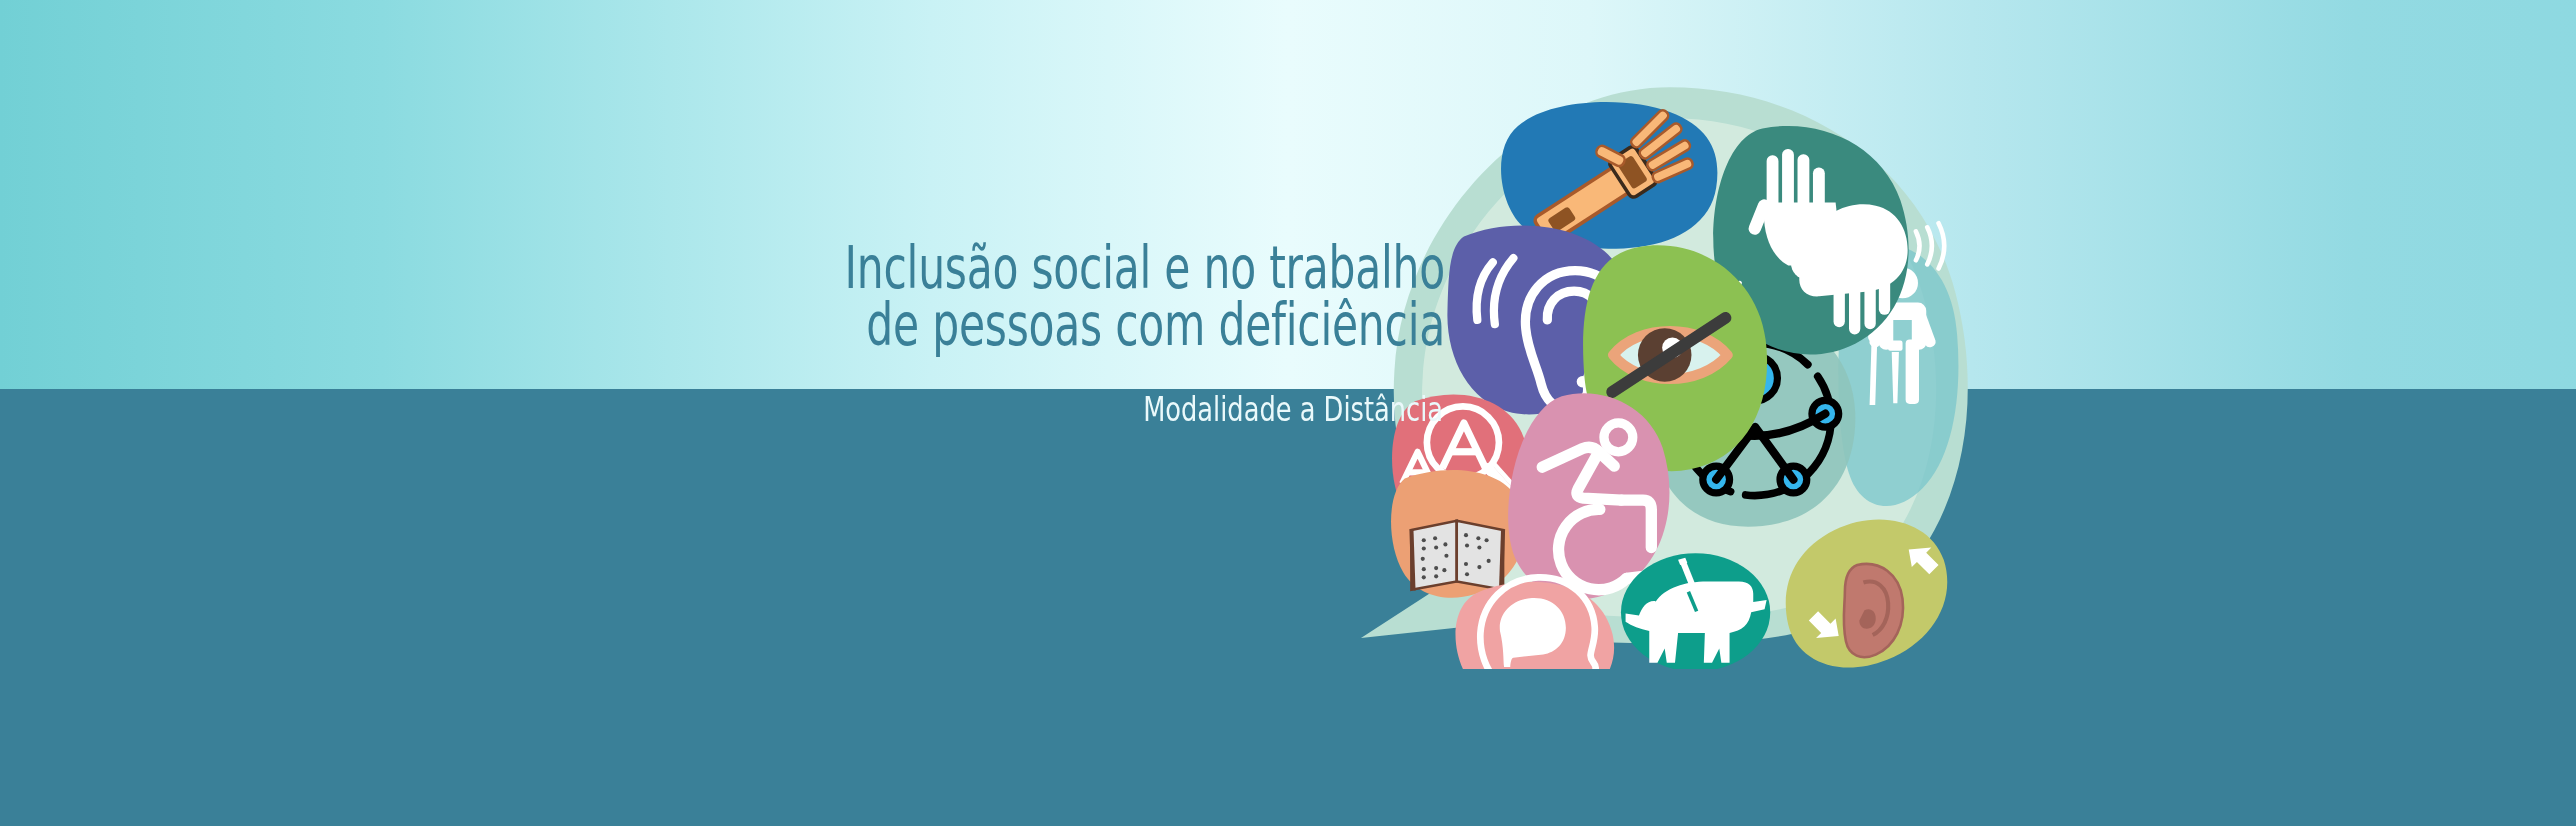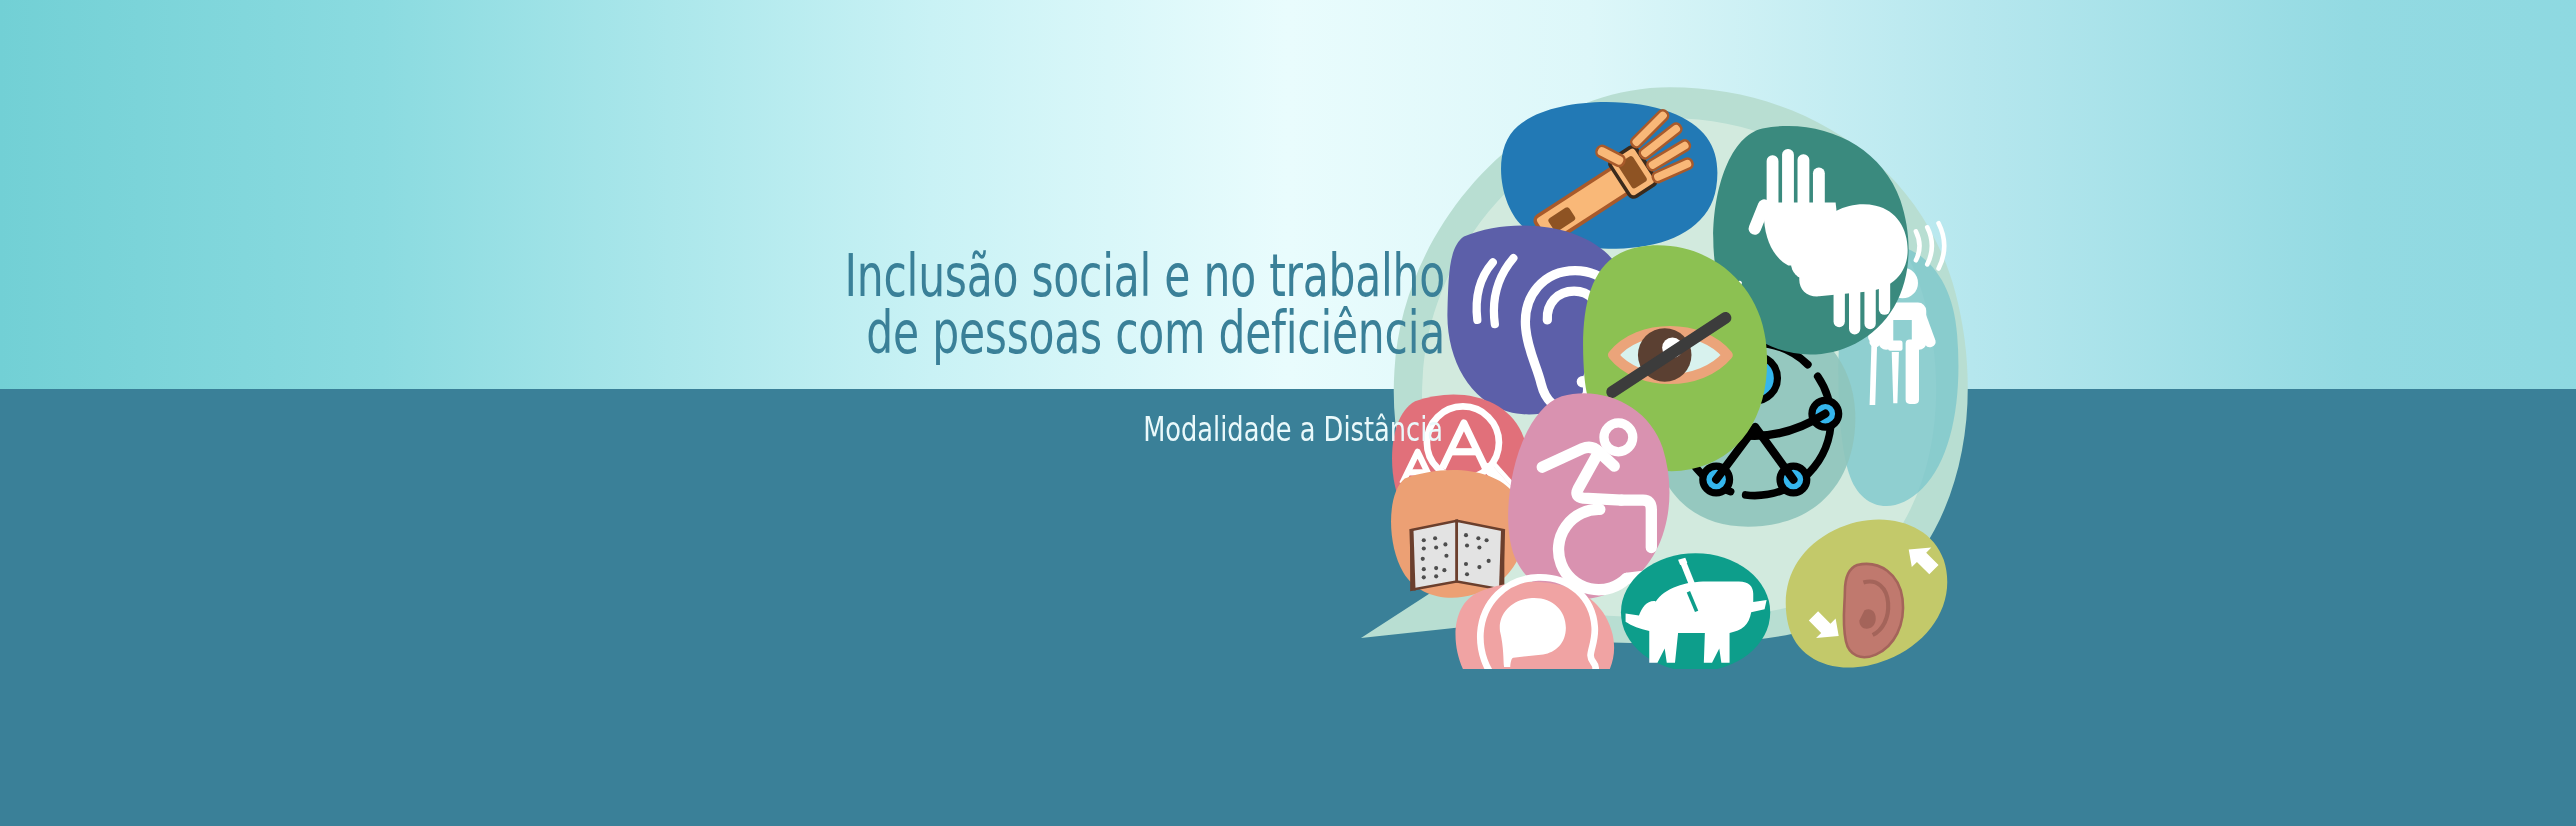--- a/index.html
+++ b/index.html
@@ -17,35 +17,34 @@
     background:linear-gradient(to right,#72d0d5 0%,#8bdbe0 14%,#c9f2f5 34%,#e9fcfd 47%,#ddf7f9 58%,#b6e7ee 72%,#93dae2 86%,#8ad8e0 100%);
   }
   .bg-bottom{
     position:absolute;left:0;top:389px;width:2739px;height:437px;
     background:#3a8098;
   }
   
   #title-block{
     position:absolute;left:0px;top:240px;width:1445px;text-align:right;
     z-index:30;
-    margin-top:8px;
   }
   #main-title{
     margin:0;padding:0;
     font-family:"Liberation Sans Narrow","DejaVu Sans Condensed","Liberation Sans",sans-serif;
     font-size:59px;line-height:0.965;
     font-weight:400;
     letter-spacing:-0.3px;
     color:#3a8098;
     transform:scaleX(0.80);
     transform-origin:right center;
     white-space:pre-line;
   }
   #subtitle{
-    position:absolute;left:0px;top:412px;width:1443px;text-align:right;
+    position:absolute;left:0px;top:392px;width:1443px;text-align:right;
     z-index:30;
   }
   #subtitle .sub-text{
     margin:0;padding:0;
     font-family:"Liberation Sans Narrow","DejaVu Sans Condensed","Liberation Sans",sans-serif;
     font-size:34px;line-height:1;
     font-weight:400;
     color:#eaf9fb;
     transform:scaleX(0.84);
     transform-origin:right center;

